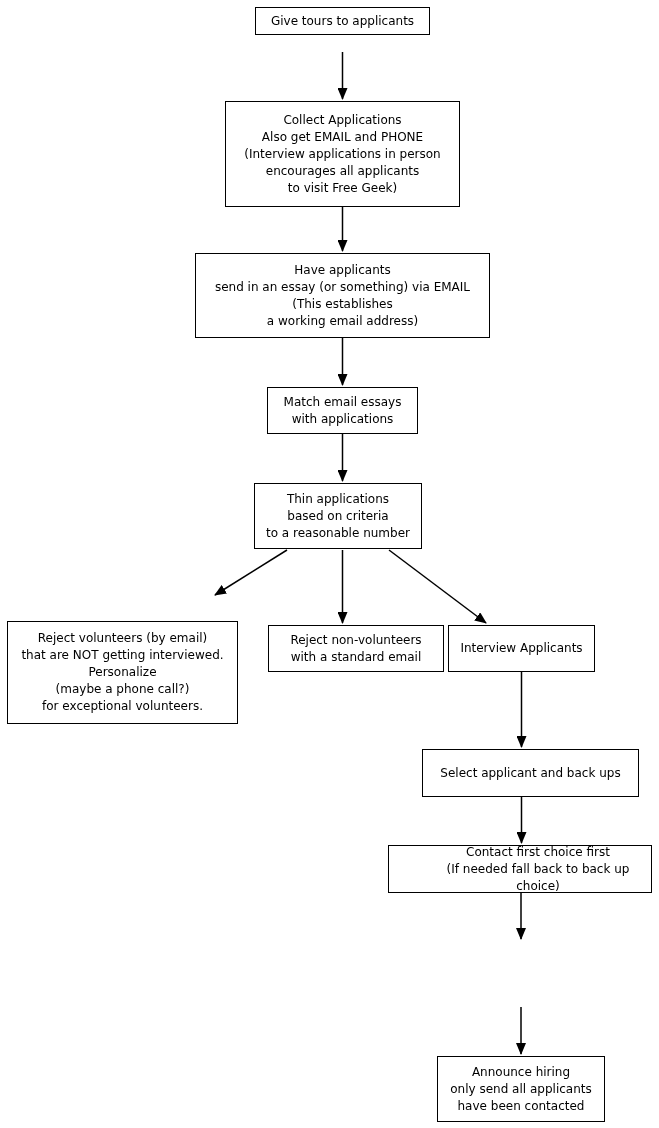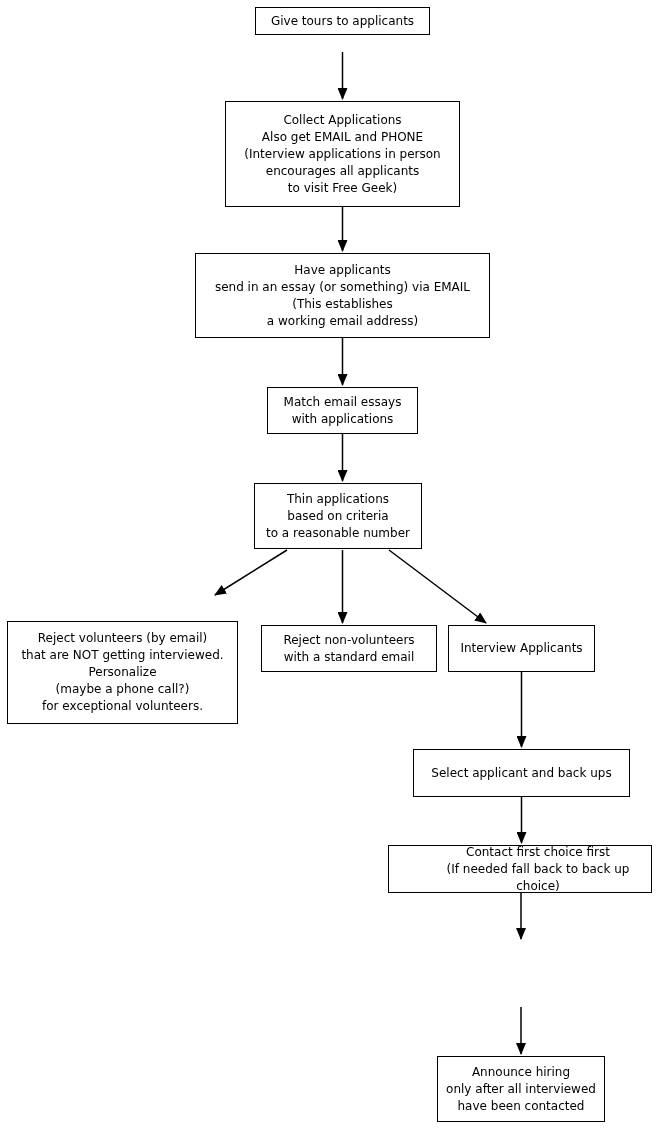--- a/index.html
+++ b/index.html
@@ -41,23 +41,23 @@
     display: block;
     width: 100%;
   }
   
   #n-give-tours            { left: 255px; top: 7px;    width: 175px; height: 28px; }
   #n-collect-applications  { left: 225px; top: 101px;  width: 235px; height: 106px; }
   #n-send-essay            { left: 195px; top: 253px;  width: 295px; height: 85px; }
   #n-match-essays          { left: 267px; top: 387px;  width: 151px; height: 47px; }
   #n-thin-applications     { left: 254px; top: 483px;  width: 168px; height: 66px; }
   #n-reject-volunteers     { left: 7px;   top: 597px;  width: 231px; height: 103px; margin-top: 24px; }
-  #n-reject-non-volunteers { left: 261px; top: 625px;  width: 176px; height: 47px; justify-content: center; }
+  #n-reject-non-volunteers { left: 268px; top: 625px;  width: 176px; height: 47px; justify-content: center; }
   #n-interview-applicants  { left: 448px; top: 625px;  width: 147px; height: 47px; }
-  #n-select-applicant      { left: 413px; top: 749px;  width: 217px; height: 48px; }
+  #n-select-applicant      { left: 422px; top: 749px;  width: 217px; height: 48px; }
   #n-contact-first-choice  { left: 388px; top: 845px;  width: 264px; height: 48px; padding-left: 36px; }
   #n-reject-interviewees   { left: 437px; top: 941px;  width: 169px; height: 66px; }
   #n-announce-hiring       { left: 437px; top: 1056px; width: 168px; height: 66px; }
 </style>
 </head>
 <body>
 
 <div id="canvas">
 
   <svg id="edges" viewBox="0 0 659 1128" xmlns="http://www.w3.org/2000/svg">
@@ -133,17 +133,17 @@
   </div>
 
   <div class="node" id="n-contact-first-choice">
     <span class="label">Contact first choice first
 (If needed fall back to back up choice)</span>
   </div>
 
 
   <div class="node" id="n-announce-hiring">
     <span class="label">Announce hiring
-only after all interviewed
+only send all applicants
 have been contacted</span>
   </div>
 
 </div>
 
 </body></html>

